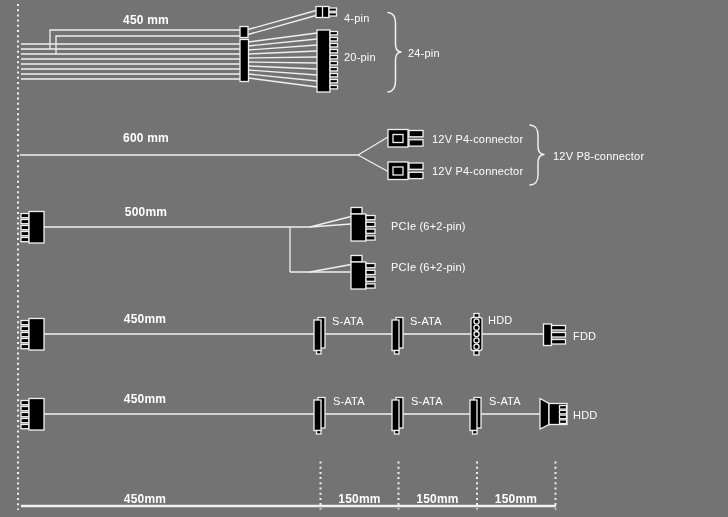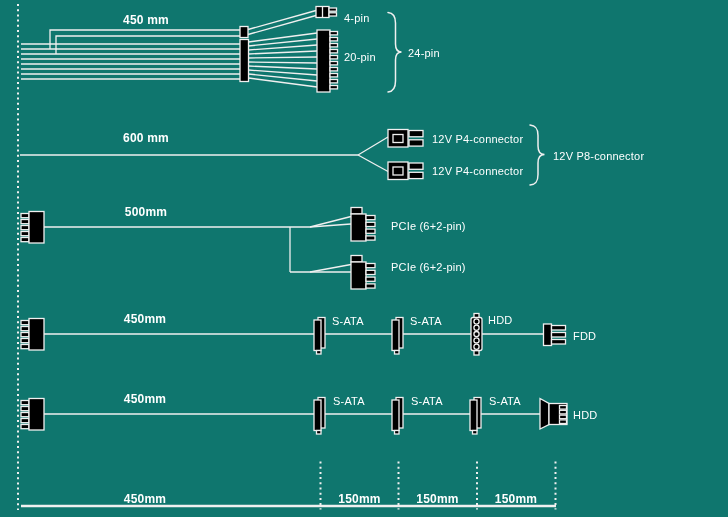--- a/index.html
+++ b/index.html
@@ -1,20 +1,20 @@
 <!DOCTYPE html>
 <html><head>
 <meta charset="utf-8">
 <style>
   html, body { margin: 0; padding: 0; background: #000; }
   .stage {
     position: relative;
     width: 728px;
     height: 517px;
-    background: #0f766e;
+    background: #737373;
     overflow: hidden;
     font-family: "Liberation Sans", sans-serif;
   }
   svg text {
     fill: #ffffff;
     font-family: "Liberation Sans", sans-serif;
     font-size: 11px;
     letter-spacing: 0.2px;
   }
   svg text.len { font-weight: bold; font-size: 12px; }

